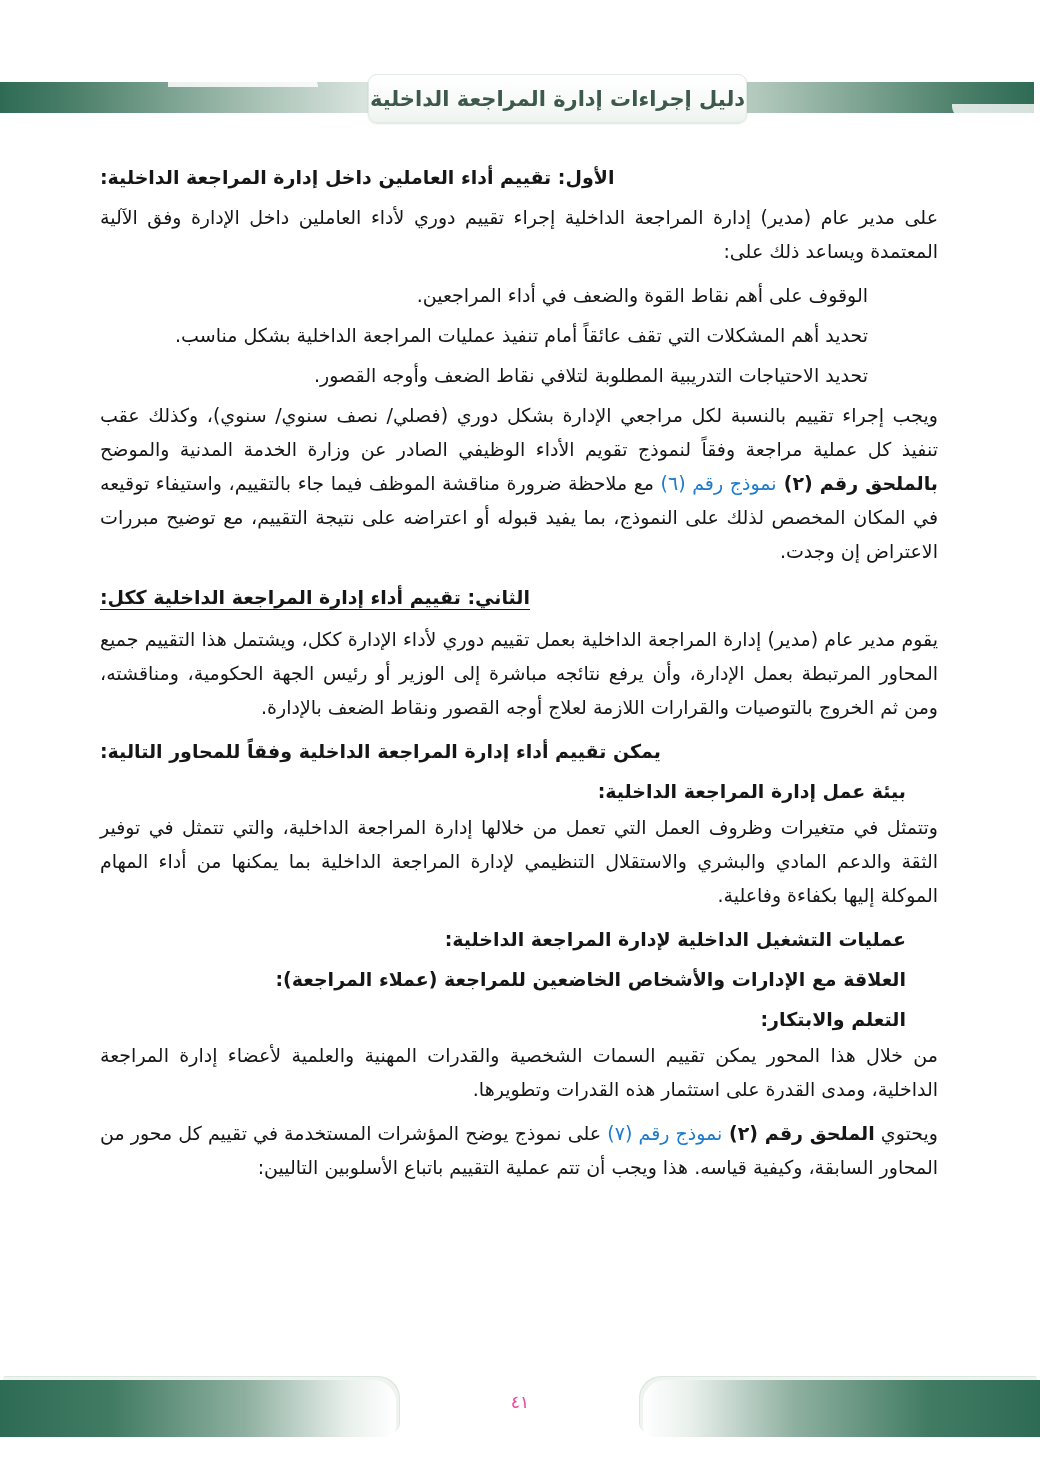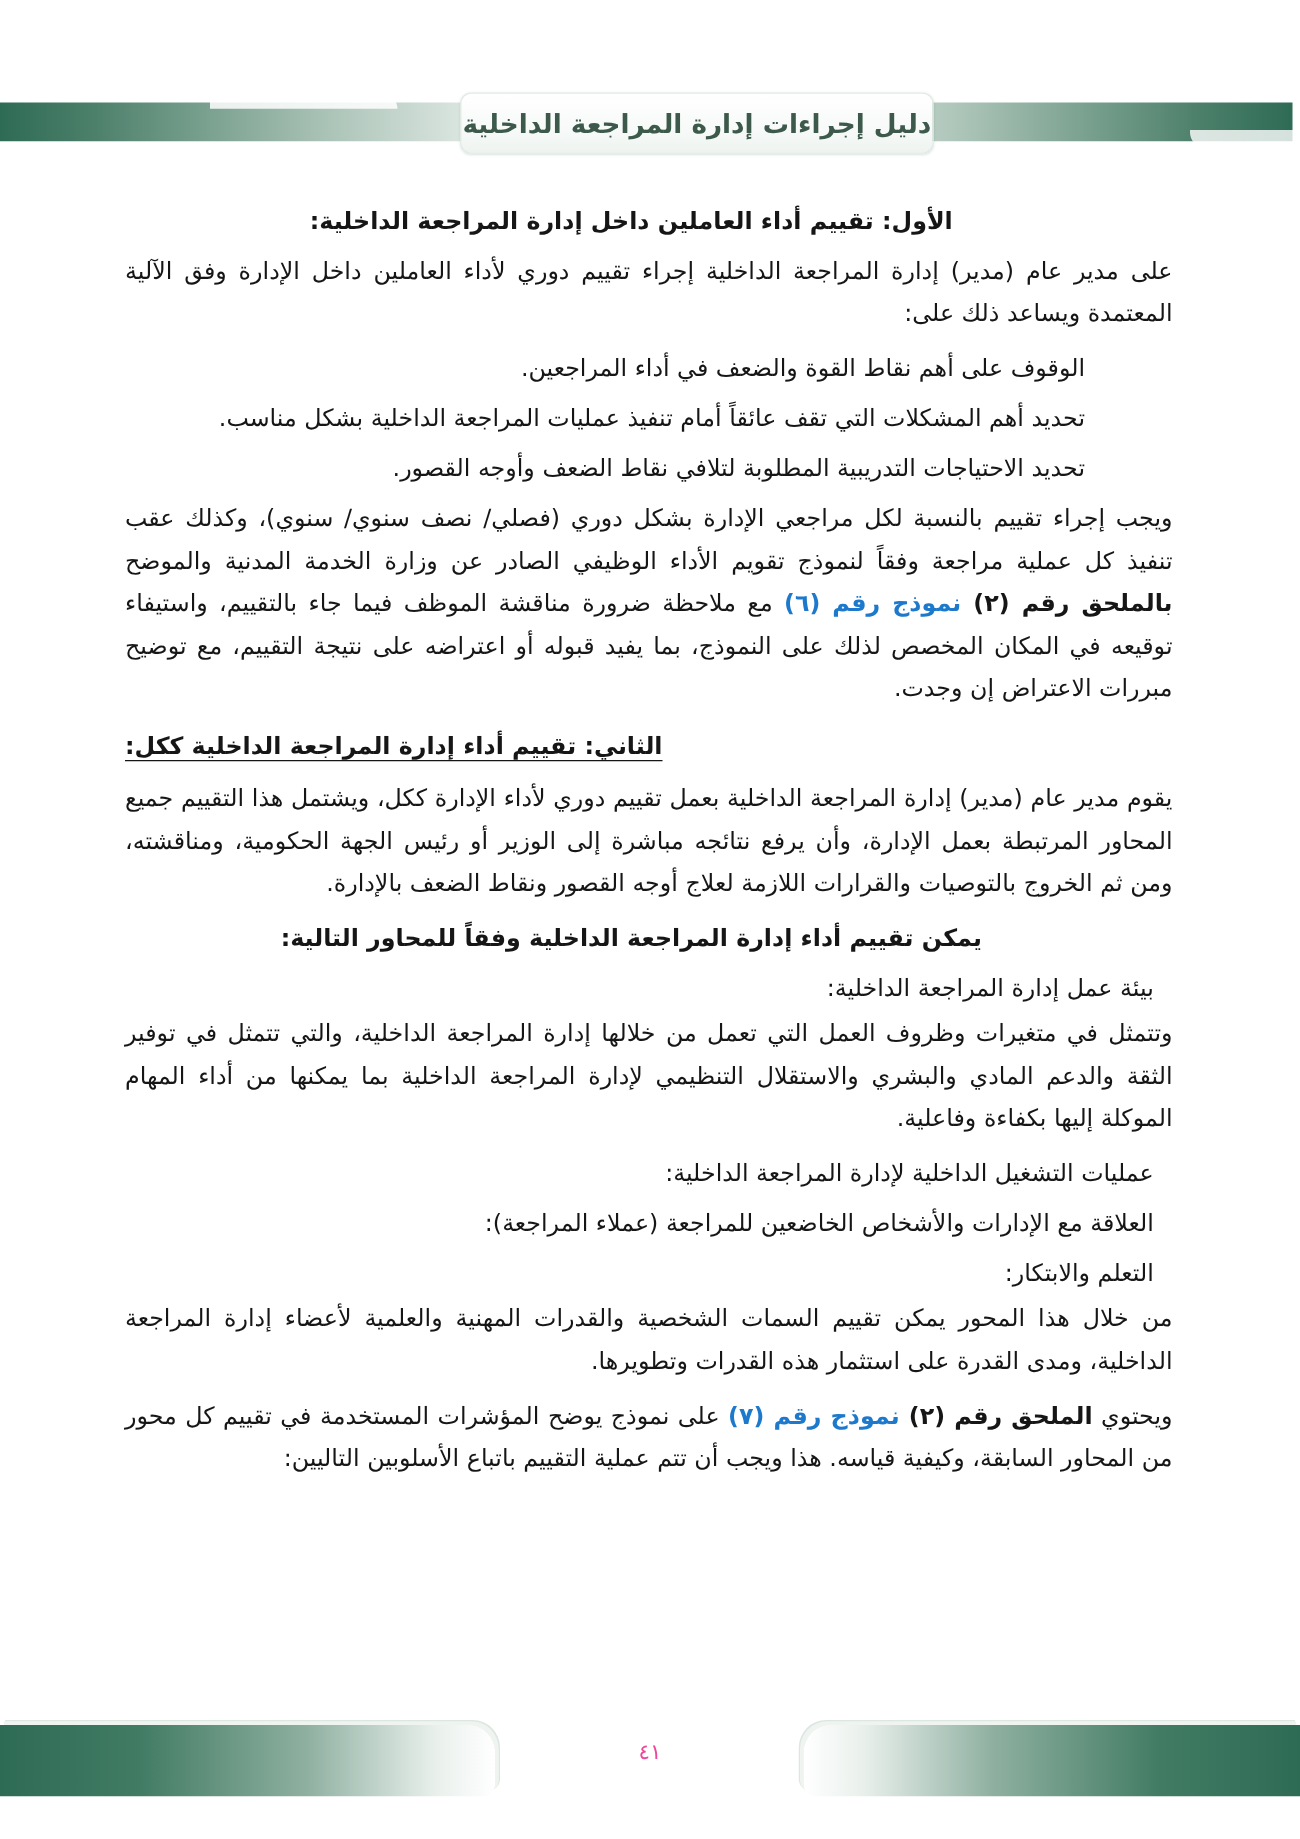--- a/index.html
+++ b/index.html
@@ -59,43 +59,43 @@
     direction:rtl;
     text-align:justify;
     font-size:19px;
     line-height:34px;
     color:#161616;
   }
   .block{margin:0 0 8px 0;}
   .heading{
     font-weight:bold;
     margin:10px 28px 6px 0;
-    text-align:center;
+    text-align:left;
   }
   .heading-underline{
     font-weight:bold;
     text-decoration:underline;
     text-underline-offset:5px;
     margin:10px 0 8px 0;
     text-align:left;
   }
   .subheading{
-    font-weight:normal;
-    margin:6px 15px 2px 0;
+    font-weight:bold;
+    margin:6px 32px 2px 0;
     text-align:right;
   }
   .indent-line{
     margin:0 70px 6px 0;
     text-align:right;
   }
   .paragraph{margin:0 0 10px 0;}
   .rich-paragraph{margin:0 0 12px 0;}
   .seg-normal{}
   .seg-bold{font-weight:bold;}
-  .seg-link-blue{font-weight:bold; color:var(--ref-blue,#1d79cb);}
+  .seg-link-blue{font-weight:normal; color:var(--ref-blue,#1d79cb);}
 
   
   .footer-bar-left,.footer-bar-right{
     position:absolute;
     top:1380px;
     height:57px;
   }
   .footer-bar-left{
     left:0; width:396px;
     background:linear-gradient(90deg,#2e6b55 0%,#417b64 28%,#8fb0a1 62%,#e9f0ec 88%,#ffffff 100%);

